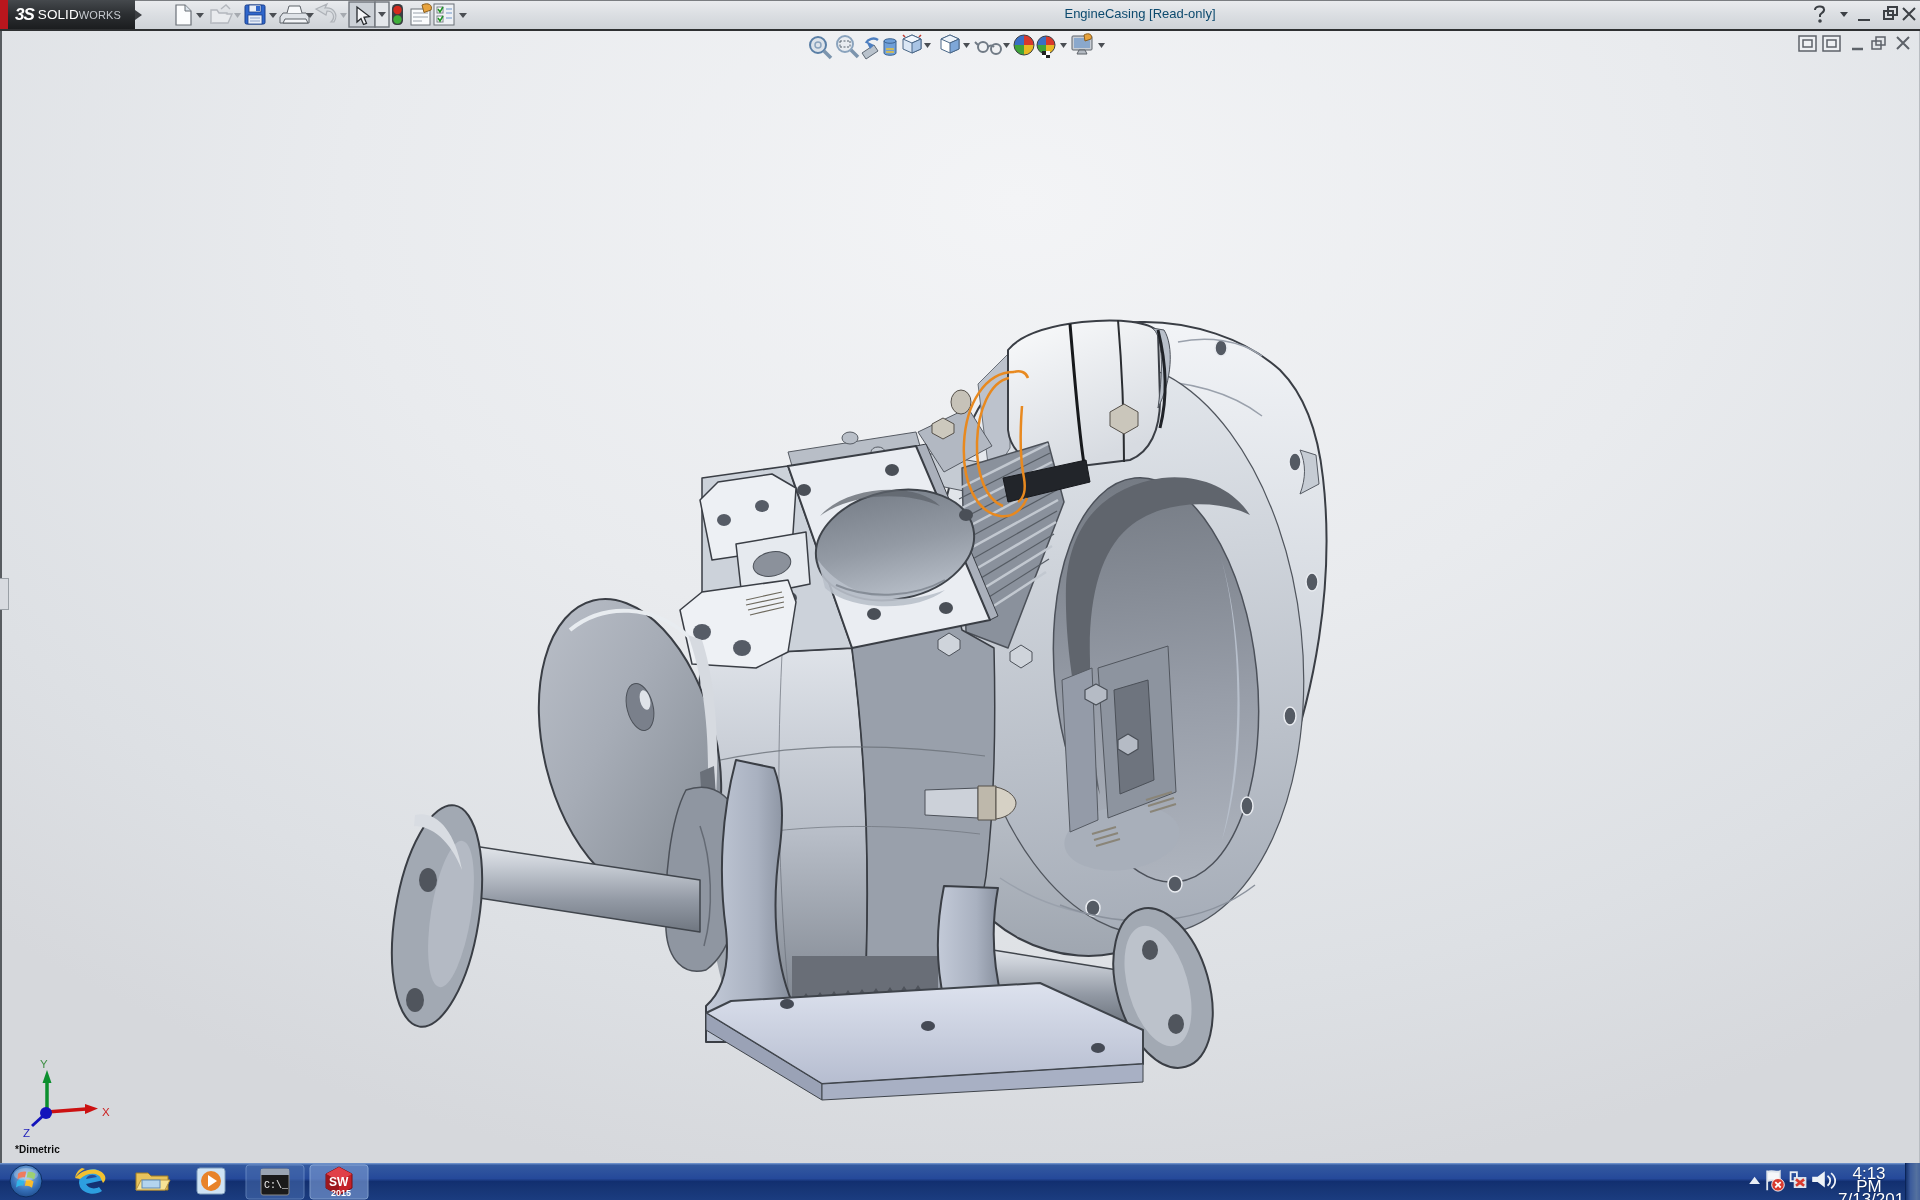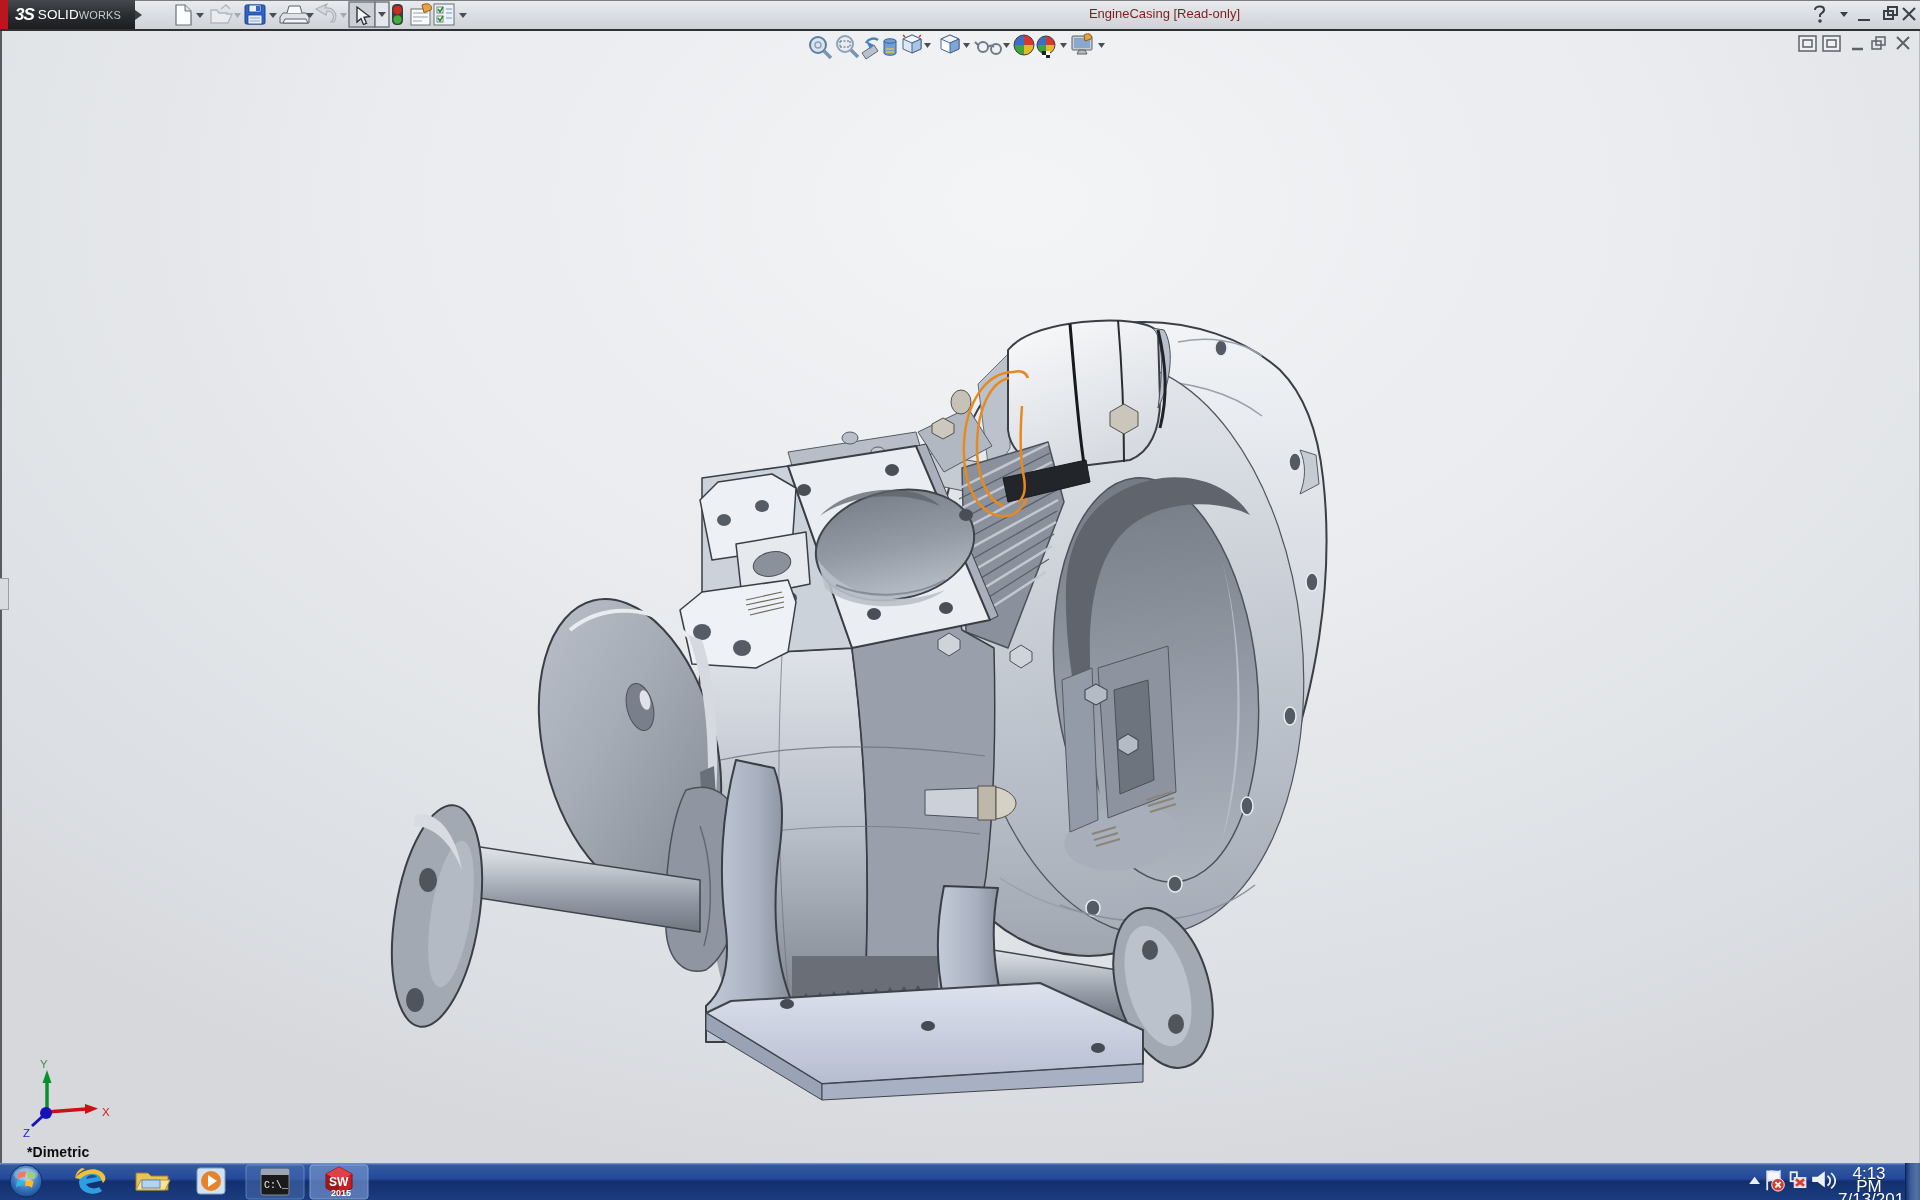--- a/index.html
+++ b/index.html
@@ -7,29 +7,29 @@
   #titlebar{position:absolute;left:0;top:0;width:1920px;height:29px;
     background:linear-gradient(180deg,#e9ebee 0%,#dcdfe3 45%,#cfd3d8 100%);
     border-top:1px solid #7a7d81;box-sizing:border-box;}
   #redstrip{position:absolute;left:0;top:0;width:8px;height:29px;background:#b9161d;}
   #swlogo{position:absolute;left:8px;top:0;width:127px;height:29px;
     background:linear-gradient(180deg,#45494d 0%,#2b2e31 50%,#1b1d1f 100%);
     color:#fff;display:flex;align-items:center;}
   #swlogo .l3s{font-style:italic;font-weight:bold;font-size:17px;margin-left:7px;letter-spacing:-1px;}
   #swlogo .solid{font-weight:normal;font-size:13.5px;margin-left:4px;letter-spacing:0.1px;}
   #swlogo .works{font-weight:normal;font-size:11px;color:#c7cbd0;letter-spacing:0.1px;}
-  #ttext{position:absolute;left:1040px;top:6px;width:200px;text-align:right;
-    font-size:13px;color:#7f1d1d;}
+  #ttext{position:absolute;left:1040px;top:6px;width:200px;text-align:center;
+    font-size:13px;color:#0c4a6e;}
   #viewport{position:absolute;left:0;top:31px;width:1920px;height:1132px;
     background:radial-gradient(ellipse 1500px 1000px at 53% 15%,#f3f4f6 0%,#e9ebee 45%,#dde0e4 80%,#d6d8dc 100%);
     border-left:2px solid #585c60;border-right:1px solid #b9bdc2;box-sizing:border-box;}
   #blackline{position:absolute;left:0;top:29px;width:1920px;height:2px;background:#2e3032;}
   #taskbar{position:absolute;left:0;top:1163px;width:1920px;height:37px;
     background:linear-gradient(180deg,#7d9fd4 0%,#33599f 6%,#25499a 42%,#122f70 50%,#173676 72%,#1b3c80 100%);}
-  #dimetric{position:absolute;left:27px;top:1144px;font-size:14px;font-weight:bold;color:#0b0b0b;letter-spacing:0.1px;}
+  #dimetric{position:absolute;left:15px;top:1144px;font-size:10px;font-weight:bold;color:#0b0b0b;letter-spacing:0.1px;}
   #clock{position:absolute;left:1838px;top:1167px;width:62px;color:#fff;font-size:17px;text-align:center;line-height:13px;text-shadow:0 1px 1px #0a1f4a;}
   #showdesk{position:absolute;left:1905px;top:1163px;width:15px;height:37px;
     background:linear-gradient(90deg,#16336e 0%,#3c5c9c 30%,#54719f 70%,#42609a 100%);border-left:1px solid #0a2458;}
 </style>
 </head>
 <body>
 <div id="viewport"></div>
 <svg id="scene" width="1920" height="1200" viewBox="0 0 1920 1200" style="position:absolute;left:0;top:0;">
   <defs>
     <linearGradient id="mLight" x1="0" y1="0" x2="0" y2="1">

